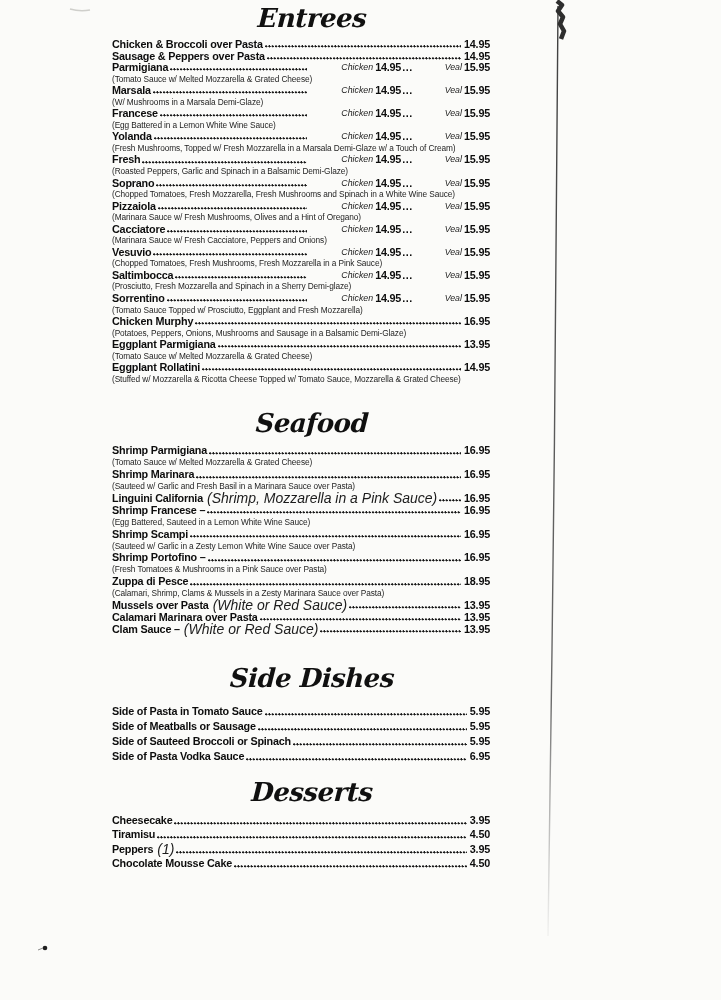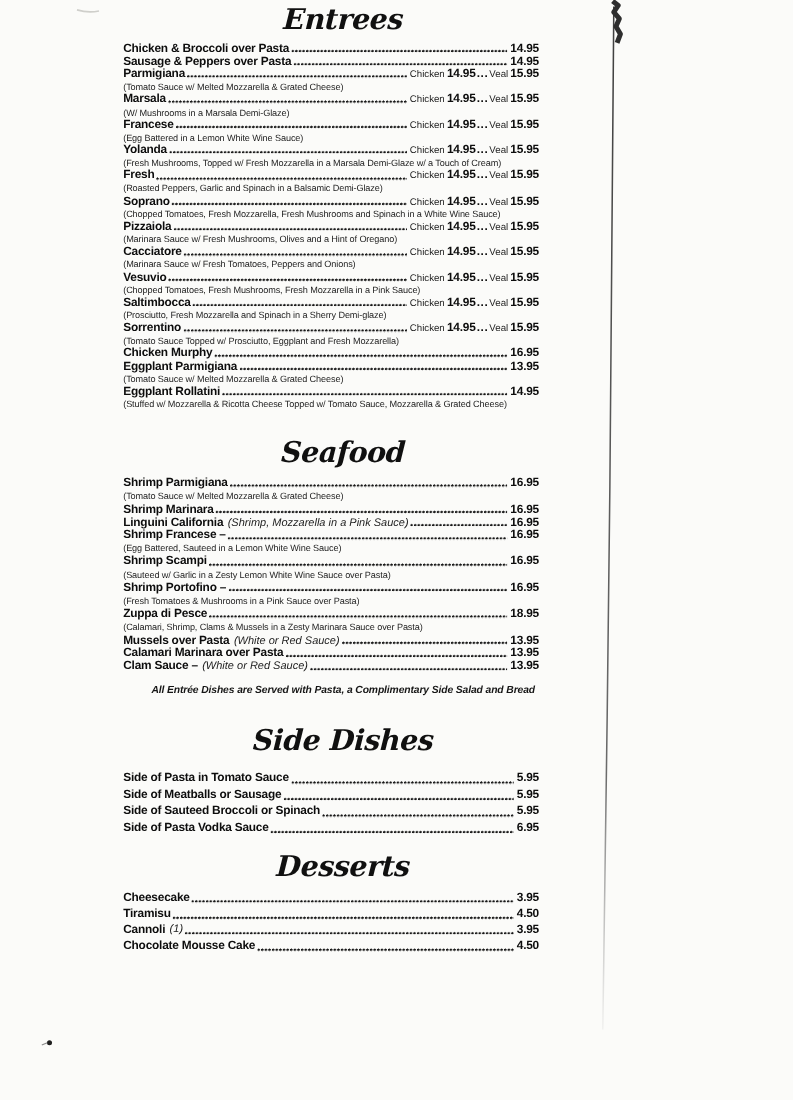--- a/index.html
+++ b/index.html
@@ -42,21 +42,21 @@
   }
   .name {
     font-weight: bold;
     font-size: 10.8px;
     letter-spacing: -0.2px;
     white-space: nowrap;
     color: #0d0d0d;
   }
   .qual {
     font-style: italic;
-    font-size: 10px;
+    font-size: 14px;
     margin-left: 4px;
     white-space: nowrap;
     color: #1c1c1c;
   }
   .leader {
     flex: 1;
     align-self: flex-end;
     height: 3px;
     margin: 0 3px 2.5px 2px;
     background-image: radial-gradient(circle at 1.1px 1.4px, #161616 0.95px, rgba(0,0,0,0) 1.25px);
@@ -66,23 +66,25 @@
   }
   .price, .pval {
     font-weight: bold;
     font-size: 10.8px;
     letter-spacing: -0.2px;
     white-space: nowrap;
     color: #0d0d0d;
   }
   .pval { margin-left: 2px; }
   .plabel {
+    font-style: italic;
     font-size: 8.8px;
     white-space: nowrap;
     color: #1c1c1c;
+    margin-left: 31px;
   }
   .pdots {
     font-weight: bold;
     font-size: 10.8px;
     letter-spacing: 0.5px;
     margin: 0 1px;
     color: #0d0d0d;
   }
   .desc {
     height: var(--rowh);
@@ -194,21 +196,21 @@
           <div class="desc">(Marinara Sauce w/ Fresh Mushrooms, Olives and a Hint of Oregano)</div>
           <div class="row">
             <span class="name">Cacciatore</span>
             <span class="leader"></span>
             <span class="plabel">Chicken</span>
             <span class="pval">14.95</span>
             <span class="pdots">...</span>
             <span class="plabel">Veal</span>
             <span class="pval">15.95</span>
           </div>
-          <div class="desc">(Marinara Sauce w/ Fresh Tomatoes, Peppers and Onions)</div>
+          <div class="desc">(Marinara Sauce w/ Fresh Cacciatore, Peppers and Onions)</div>
           <div class="row">
             <span class="name">Vesuvio</span>
             <span class="leader"></span>
             <span class="plabel">Chicken</span>
             <span class="pval">14.95</span>
             <span class="pdots">...</span>
             <span class="plabel">Veal</span>
             <span class="pval">15.95</span>
           </div>
           <div class="desc">(Chopped Tomatoes, Fresh Mushrooms, Fresh Mozzarella in a Pink Sauce)</div>
@@ -230,20 +232,21 @@
             <span class="pdots">...</span>
             <span class="plabel">Veal</span>
             <span class="pval">15.95</span>
           </div>
           <div class="desc">(Tomato Sauce Topped w/ Prosciutto, Eggplant and Fresh Mozzarella)</div>
           <div class="row">
             <span class="name">Chicken Murphy</span>
             <span class="leader"></span>
             <span class="price">16.95</span>
           </div>
+          <div class="desc">(Potatoes, Peppers, Onions, Mushrooms and Sausage in a Balsamic Demi-Glaze)</div>
           <div class="row">
             <span class="name">Eggplant Parmigiana</span>
             <span class="leader"></span>
             <span class="price">13.95</span>
           </div>
           <div class="desc">(Tomato Sauce w/ Melted Mozzarella &amp; Grated Cheese)</div>
           <div class="row">
             <span class="name">Eggplant Rollatini</span>
             <span class="leader"></span>
             <span class="price">14.95</span>
@@ -258,20 +261,21 @@
             <span class="name">Shrimp Parmigiana</span>
             <span class="leader"></span>
             <span class="price">16.95</span>
           </div>
           <div class="desc">(Tomato Sauce w/ Melted Mozzarella &amp; Grated Cheese)</div>
           <div class="row">
             <span class="name">Shrimp Marinara</span>
             <span class="leader"></span>
             <span class="price">16.95</span>
           </div>
+          <div class="desc">(Sauteed w/ Garlic and Fresh Basil in a Marinara Sauce over Pasta)</div>
           <div class="row">
             <span class="name">Linguini California</span>
             <span class="qual">(Shrimp, Mozzarella in a Pink Sauce)</span>
             <span class="leader"></span>
             <span class="price">16.95</span>
           </div>
           <div class="row">
             <span class="name">Shrimp Francese –</span>
             <span class="leader"></span>
             <span class="price">16.95</span>
@@ -306,21 +310,20 @@
             <span class="leader"></span>
             <span class="price">13.95</span>
           </div>
           <div class="row">
             <span class="name">Clam Sauce –</span>
             <span class="qual">(White or Red Sauce)</span>
             <span class="leader"></span>
             <span class="price">13.95</span>
           </div>
         </div>
-        <div class="note">All Entrée Dishes are Served with Pasta, a Complimentary Side Salad and Bread</div>
       </section>
       <section class="section">
         <h2 class="section-title">Side Dishes</h2>
         <div class="items">
           <div class="row">
             <span class="name">Side of Pasta in Tomato Sauce</span>
             <span class="leader"></span>
             <span class="price">5.95</span>
           </div>
           <div class="row">
@@ -347,21 +350,21 @@
             <span class="name">Cheesecake</span>
             <span class="leader"></span>
             <span class="price">3.95</span>
           </div>
           <div class="row">
             <span class="name">Tiramisu</span>
             <span class="leader"></span>
             <span class="price">4.50</span>
           </div>
           <div class="row">
-            <span class="name">Cannoli</span>
+            <span class="name">Peppers</span>
             <span class="qual">(1)</span>
             <span class="leader"></span>
             <span class="price">3.95</span>
           </div>
           <div class="row">
             <span class="name">Chocolate Mousse Cake</span>
             <span class="leader"></span>
             <span class="price">4.50</span>
           </div>
         </div>

